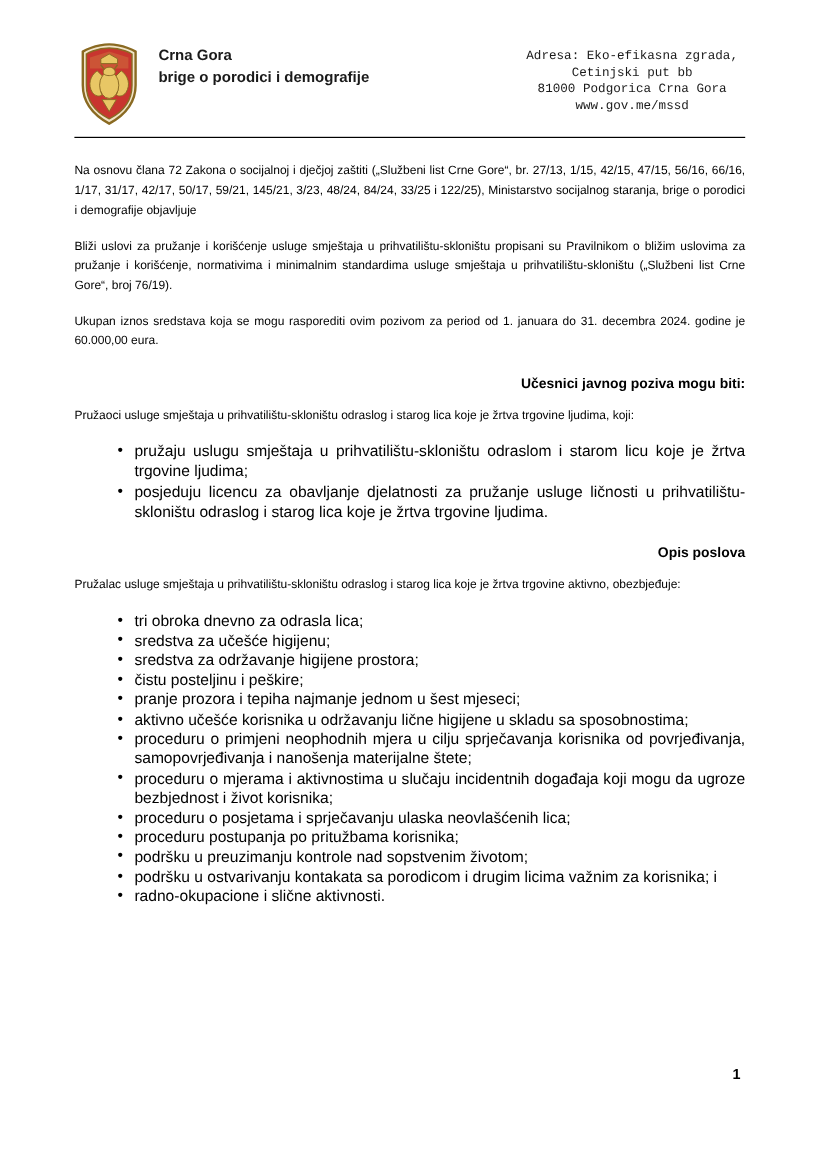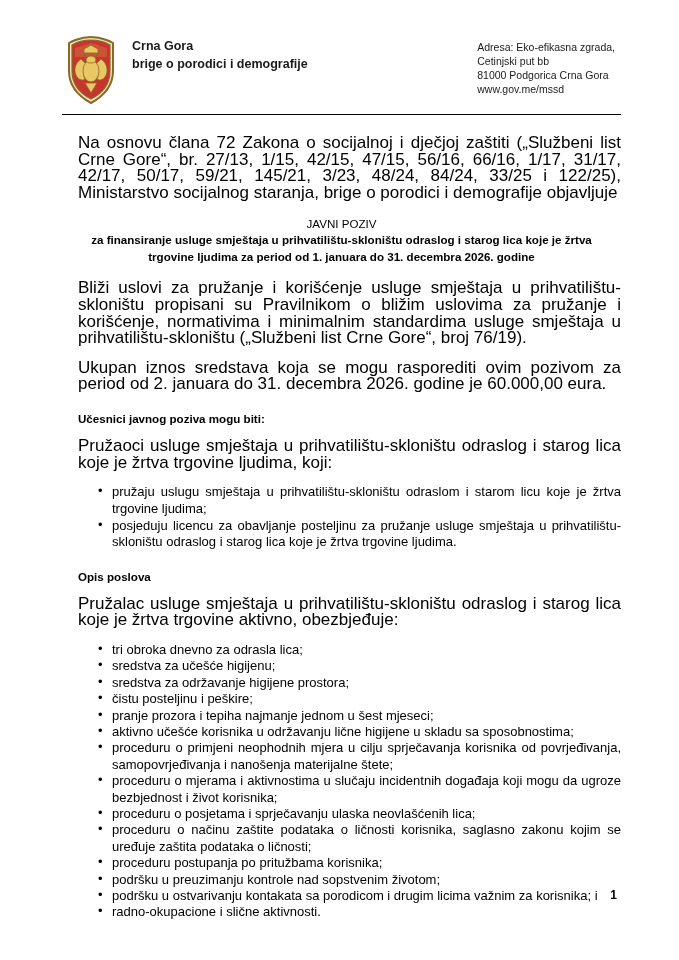--- a/index.html
+++ b/index.html
@@ -46,63 +46,65 @@
   }
   .ministry .line {
     font-size: 12.5px;
     font-weight: bold;
     line-height: 17.5px;
     color: #1a1a1a;
     white-space: nowrap;
   }
   .address {
     margin-left: auto;
-    text-align: left;
+    text-align: center;
     padding-top: 6px;
     padding-right: 6px;
+    font-family: Liberation Mono, monospace;
   }
   .address .line {
     font-size: 10.5px;
     line-height: 14px;
     color: #1a1a1a;
     white-space: nowrap;
   }
 
   .rule {
     border-top: 1px solid #000000;
     margin-top: 8px;
     margin-bottom: 20px;
   }
 
   
   p.para {
-    font-size: 17px;
+    font-size: 10px;
     line-height: 16.6px;
     text-align: justify;
-    margin: 0 0 13px 16px;
+    margin: 0 0 13px 0;
   }
   .title-block {
     text-align: center;
     margin: 14px 0 15px 0;
   }
   .title-main {
     font-size: 11.6px;
     line-height: 17px;
   }
   .title-sub {
     font-size: 11.6px;
     font-weight: bold;
     line-height: 16.5px;
     padding: 0 22px;
   }
   h2.section {
     font-size: 11.6px;
     font-weight: bold;
-    margin: 18px 0 11px 16px;
+    margin: 18px 0 11px 0;
     line-height: 16px;
+    text-align: right;
   }
   ul.bullets {
     margin: 0 0 12px 0;
     padding-left: 36px;
     list-style: none;
   }
   ul.bullets li {
     font-size: 13px;
     line-height: 16.4px;
     text-align: justify;
@@ -160,53 +162,48 @@
       <div class="line">Cetinjski put bb</div>
       <div class="line">81000 Podgorica Crna Gora</div>
       <div class="line">www.gov.me/mssd</div>
     </div>
   </div>
 
   <div class="rule"></div>
 
   <p class="para">Na osnovu člana 72 Zakona o socijalnoj i dječjoj zaštiti („Službeni list Crne Gore“, br. 27/13, 1/15, 42/15, 47/15, 56/16, 66/16, 1/17, 31/17, 42/17, 50/17, 59/21, 145/21, 3/23, 48/24, 84/24, 33/25 i 122/25), Ministarstvo socijalnog staranja, brige o porodici i demografije objavljuje</p>
 
-  <div class="title-block">
-    <div class="title-main">JAVNI POZIV</div>
-    <div class="title-sub">za finansiranje usluge smještaja u prihvatilištu-skloništu odraslog i starog lica koje je žrtva trgovine ljudima za period od 1. januara do 31. decembra 2026. godine</div>
-  </div>
 
   <p class="para">Bliži uslovi za pružanje i korišćenje usluge smještaja u prihvatilištu-skloništu propisani su Pravilnikom o bližim uslovima za pružanje i korišćenje, normativima i minimalnim standardima usluge smještaja u prihvatilištu-skloništu („Službeni list Crne Gore“, broj 76/19).</p>
 
-  <p class="para">Ukupan iznos sredstava koja se mogu rasporediti ovim pozivom za period od 2. januara do 31. decembra 2026. godine je 60.000,00 eura.</p>
+  <p class="para">Ukupan iznos sredstava koja se mogu rasporediti ovim pozivom za period od 1. januara do 31. decembra 2024. godine je 60.000,00 eura.</p>
 
   <h2 class="section">Učesnici javnog poziva mogu biti:</h2>
 
   <p class="para">Pružaoci usluge smještaja u prihvatilištu-skloništu odraslog i starog lica koje je žrtva trgovine ljudima, koji:</p>
 
   <ul class="bullets">
     <li>pružaju uslugu smještaja u prihvatilištu-skloništu odraslom i starom licu koje je žrtva trgovine ljudima;</li>
-    <li>posjeduju licencu za obavljanje posteljinu za pružanje usluge smještaja u prihvatilištu-skloništu odraslog i starog lica koje je žrtva trgovine ljudima.</li>
+    <li>posjeduju licencu za obavljanje djelatnosti za pružanje usluge ličnosti u prihvatilištu-skloništu odraslog i starog lica koje je žrtva trgovine ljudima.</li>
   </ul>
 
   <h2 class="section">Opis poslova</h2>
 
   <p class="para">Pružalac usluge smještaja u prihvatilištu-skloništu odraslog i starog lica koje je žrtva trgovine aktivno, obezbjeđuje:</p>
 
   <ul class="bullets tight">
     <li>tri obroka dnevno za odrasla lica;</li>
     <li>sredstva za učešće higijenu;</li>
     <li>sredstva za održavanje higijene prostora;</li>
     <li>čistu posteljinu i peškire;</li>
     <li>pranje prozora i tepiha najmanje jednom u šest mjeseci;</li>
     <li>aktivno učešće korisnika u održavanju lične higijene u skladu sa sposobnostima;</li>
     <li>proceduru o primjeni neophodnih mjera u cilju sprječavanja korisnika od povrjeđivanja, samopovrjeđivanja i nanošenja materijalne štete;</li>
     <li>proceduru o mjerama i aktivnostima u slučaju incidentnih događaja koji mogu da ugroze bezbjednost i život korisnika;</li>
     <li>proceduru o posjetama i sprječavanju ulaska neovlašćenih lica;</li>
-    <li>proceduru o načinu zaštite podataka o ličnosti korisnika, saglasno zakonu kojim se uređuje zaštita podataka o ličnosti;</li>
     <li>proceduru postupanja po pritužbama korisnika;</li>
     <li>podršku u preuzimanju kontrole nad sopstvenim životom;</li>
     <li>podršku u ostvarivanju kontakata sa porodicom i drugim licima važnim za korisnika; i</li>
     <li>radno-okupacione i slične aktivnosti.</li>
   </ul>
 
   <div class="page-number">1</div>
 
 </div>
 

